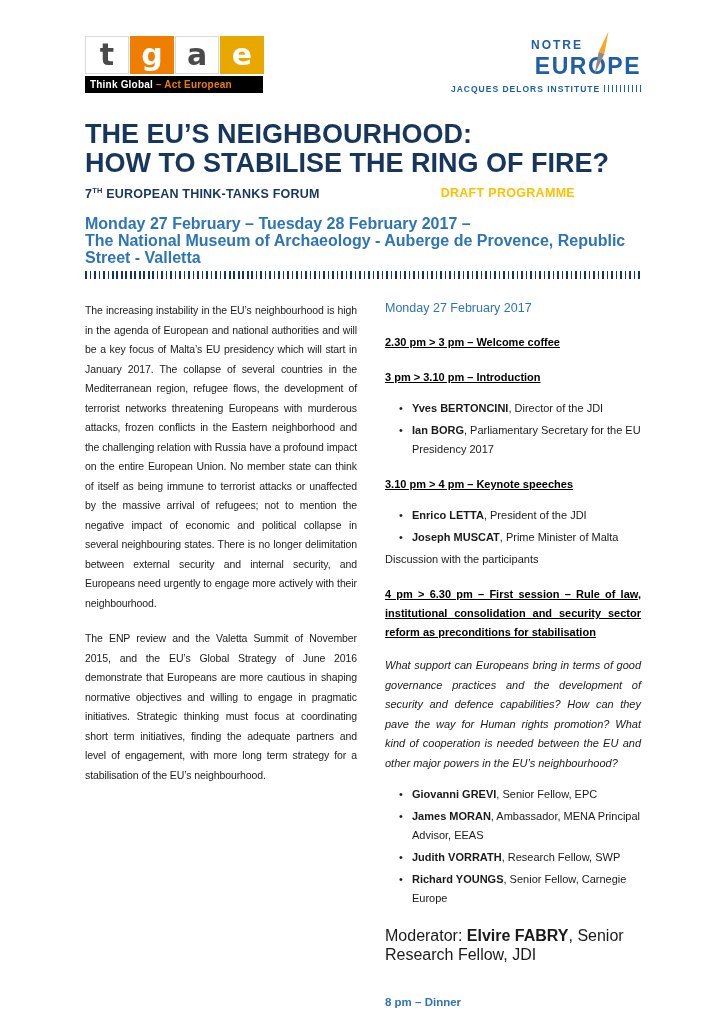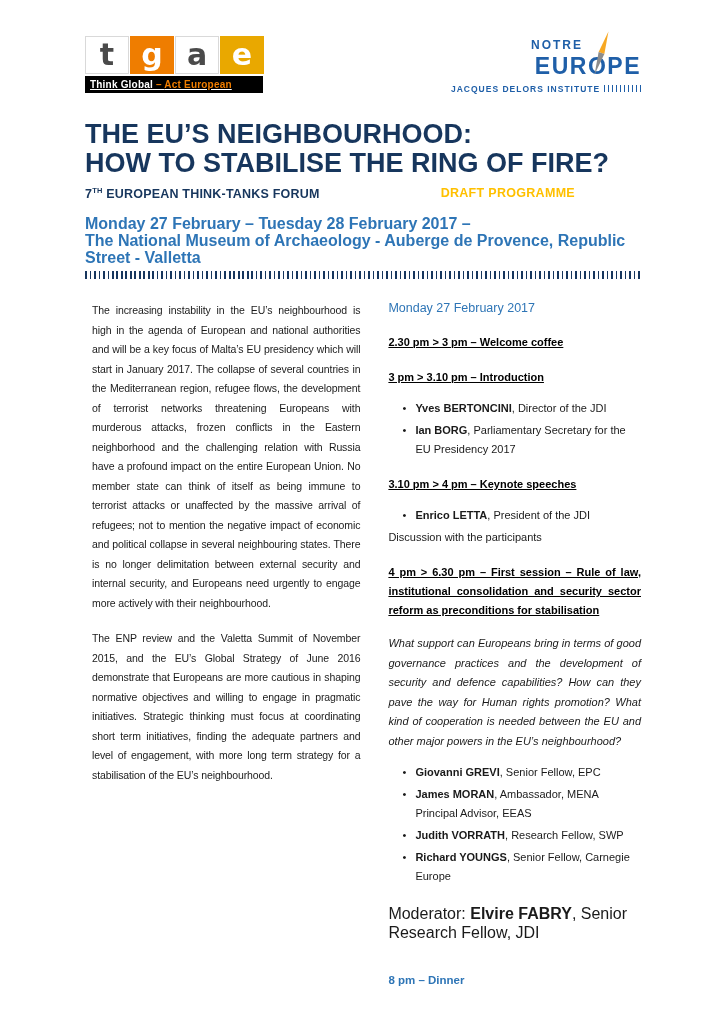--- a/index.html
+++ b/index.html
@@ -16,21 +16,21 @@
   .tiles { display:flex; gap:1px; }
   .tile {
     width:44px; height:38px; display:flex; align-items:center; justify-content:center;
     font-weight:bold; font-size:30px; line-height:1; font-family:"DejaVu Sans", sans-serif;
   }
   .tile.light { background:#ffffff; color:#4a4a4a; border:1px solid #d9d9d9; box-sizing:border-box; }
   .tile.orange { background:#EF7D00; color:#ffffff; }
   .tile.yellow { background:#E9A800; color:#ffffff; }
   .tagline {
     background:#000000; color:#ffffff; font-size:10px; font-weight:bold;
-    padding:3px 5px; margin-top:2px; width:168px; letter-spacing:0.2px; white-space:nowrap;text-decoration:underline;
+    padding:3px 5px; margin-top:2px; width:168px; letter-spacing:0.2px; white-space:nowrap;
   }
   .tagline .accent { color:#EF7D00; }
 
   .notre { position:relative; width:190px; text-align:right; color:#1F5FA8; padding-top:2px; }
   .notre .n1 { font-weight:bold; font-size:12px; letter-spacing:2px; margin-right:58px; }
   .notre .n2 { font-weight:bold; font-size:23px; letter-spacing:1.5px; margin-top:1px; }
   .notre .n3 { font-weight:bold; font-size:8.5px; letter-spacing:1px; margin-top:4px; white-space:nowrap; }
   .logo-bars {
     display:inline-block; width:38px; height:7px; margin-left:4px;
     background:repeating-linear-gradient(90deg,#1F5FA8 0,#1F5FA8 1.5px,transparent 1.5px,transparent 4px);
@@ -47,21 +47,21 @@
   .dates { color:#2E75B6; font-weight:bold; font-size:16px; line-height:17px; margin-top:14px; }
   .dates div { margin:0; }
 
   .divider-bars {
     height:8px; margin-top:5px; width:556px;
     background:repeating-linear-gradient(90deg,#17365D 0,#17365D 1.5px,transparent 1.5px,transparent 4.5px);
   }
 
   
   .columns { display:flex; margin-top:22px; gap:28px; }
-  .col-left { width:272px;margin-left:7px; }
+  .col-left { width:272px; }
   .col-left p { font-size:10.5px; line-height:19.5px; text-align:justify; margin:0 0 16px 0; letter-spacing:-0.1px; }
 
   .col-right { width:256px; }
   .day-title { color:#2E75B6; font-size:12.5px; margin:0 0 18px 0; }
   .session-title {
     font-weight:bold; font-size:11px; line-height:19px; color:#000;
     text-decoration:underline; margin:16px 0 12px 0; text-align:justify;
   }
   .session-title:first-of-type { margin-top:0; }
   .speakers { list-style:none; margin:1px 0; padding:0 0 0 14px; }
@@ -138,20 +138,21 @@
 
         <div class="session-title">3 pm &gt; 3.10 pm – Introduction</div>
         <ul class="speakers">
           <li><b>Yves BERTONCINI</b><span>, Director of the JDI</span></li>
           <li><b>Ian BORG</b><span>, Parliamentary Secretary for the EU Presidency 2017</span></li>
         </ul>
 
         <div class="session-title">3.10 pm &gt; 4 pm – Keynote speeches</div>
         <ul class="speakers">
           <li><b>Enrico LETTA</b><span>, President of the JDI</span></li>
+          <li><b>Joseph MUSCAT</b><span>, Prime Minister of Malta</span></li>
         </ul>
         <div class="note">Discussion with the participants</div>
 
         <div class="session-title">4 pm &gt; 6.30 pm – First session – Rule of law, institutional consolidation and security sector reform as preconditions for stabilisation</div>
         <div class="session-desc">What support can Europeans bring in terms of good governance practices and the development of security and defence capabilities? How can they pave the way for Human rights promotion? What kind of cooperation is needed between the EU and other major powers in the EU’s neighbourhood?</div>
         <ul class="speakers">
           <li><b>Giovanni GREVI</b><span>, Senior Fellow, EPC</span></li>
           <li><b>James MORAN</b><span>, Ambassador, MENA Principal Advisor, EEAS</span></li>
           <li><b>Judith VORRATH</b><span>, Research Fellow, SWP</span></li>
           <li><b>Richard YOUNGS</b><span>, Senior Fellow, Carnegie Europe</span></li>

